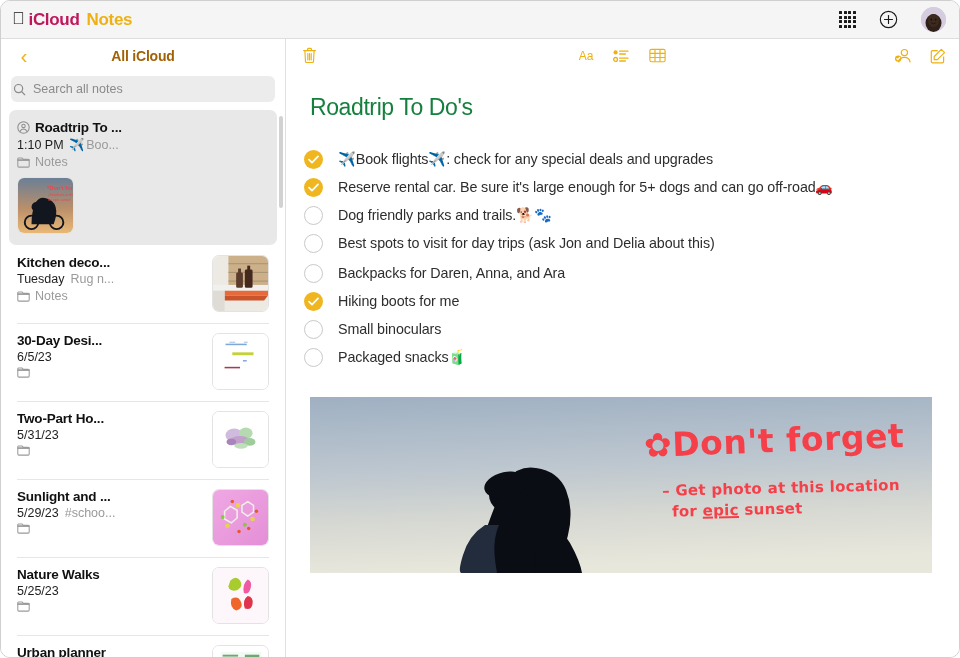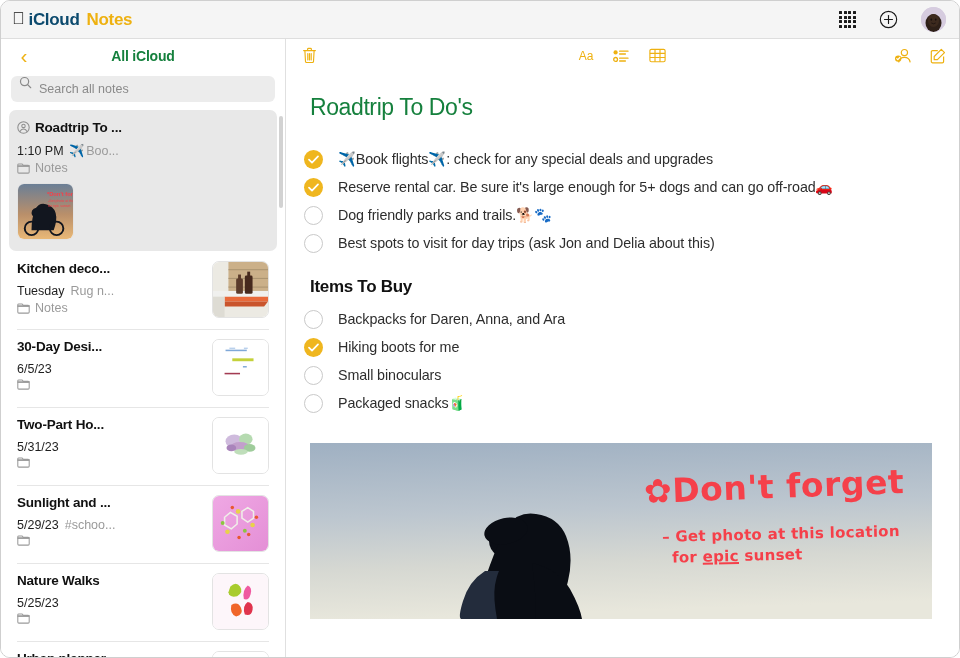--- a/index.html
+++ b/index.html
@@ -31,21 +31,21 @@
   .brand {
     display: flex; align-items: center; gap: 2px;
     font-size: 17px; font-weight: 700;
     letter-spacing: -0.3px;
   }
   .apple-glyph {
     font-size: 17px; line-height: 1;
     color: #111; margin-right: 2px;
     position: relative; top: -1px;
   }
-  .brand-icloud { color: #0c4a6e; }
+  .brand-icloud { color: #be185d; }
   .brand-notes { color: #eeb111; margin-left: 5px; }
 
   .brandbar-right {
     margin-left: auto;
     display: flex; align-items: center; gap: 23px;
   }
   .grid-icon {
     width: 17px; height: 17px;
     display: grid;
     grid-template-columns: repeat(4, 1fr);
@@ -79,29 +79,29 @@
   }
   .back-chevron {
     color: #eeb111; font-size: 21px; font-weight: 400;
     line-height: 1; width: 22px;
     display: flex; align-items: center; justify-content: center;
     cursor: pointer;
   }
   .sidebar-title {
     position: absolute; left: 0; right: 0;
     text-align: center;
-    font-size: 14px; font-weight: 700; color: #15803d;
+    font-size: 14px; font-weight: 700; color: #a16207;
     letter-spacing: -0.2px;
     pointer-events: none;
   }
   .search-wrap { padding: 4px 10px 8px 10px; }
   .search-box {
     height: 26px; background: #ececec; border-radius: 6px;
-    display: flex; gap: 7px;
-    padding: 0 8px;
+    display: flex; align-items: center; gap: 7px;
+    padding: 0 2px;
   }
   .search-box svg { flex: 0 0 auto; }
   .search-input {
     border: none; background: transparent; outline: none;
     font-family: "Liberation Sans", sans-serif;
     font-size: 12.5px; color: #2a2a2a; width: 100%;
   }
   .search-input::placeholder { color: #8a8a8a; }
 
   .note-list { flex: 1; overflow: hidden; padding: 0 8px; position: relative; }
@@ -123,21 +123,21 @@
   .note-titlerow { display: flex; align-items: center; gap: 5px; }
   .shared-badge { flex: 0 0 auto; display: flex; }
   .note-title {
     font-size: 13.5px; font-weight: 700; color: #111;
     white-space: nowrap; overflow: hidden; text-overflow: ellipsis;
     letter-spacing: -0.2px;
   }
   .note-sub {
     display: flex; align-items: center; gap: 6px;
     font-size: 12.5px; color: #1e1e1e;
-    margin-top: 8px;
+    margin-top: 2px;
     white-space: nowrap; overflow: hidden;
   }
   .note-date { flex: 0 0 auto; }
   .note-snippet {
     color: #9a9a9a; overflow: hidden; text-overflow: ellipsis;
     white-space: nowrap; min-width: 0;
     display: flex; align-items: center; gap: 1px;
   }
   .note-folderrow {
     display: flex; align-items: center; gap: 5px;
@@ -634,21 +634,20 @@
               </div>
               <div class="check-row">
                 <span class="cbox off"></span>
                 <span class="check-text"><span>Dog friendly parks and trails.</span><span>🐕🐾</span></span>
               </div>
               <div class="check-row">
                 <span class="cbox off"></span>
                 <span class="check-text"><span>Best spots to visit for day trips (ask Jon and Delia about this)</span></span>
               </div>
             </div>
-            <div class="section-head">Items To Buy</div>
             <div class="checklist" style="padding-top: 2px;">
               <div class="check-row">
                 <span class="cbox off"></span>
                 <span class="check-text"><span>Backpacks for Daren, Anna, and Ara</span></span>
               </div>
               <div class="check-row">
                 <span class="cbox on">
                   <svg width="11" height="9" viewBox="0 0 11 9" fill="none" stroke="#fff" stroke-width="1.7" stroke-linecap="round" stroke-linejoin="round">
                     <path d="M1 4.6l3 3L10 1.3"></path>
                   </svg>

